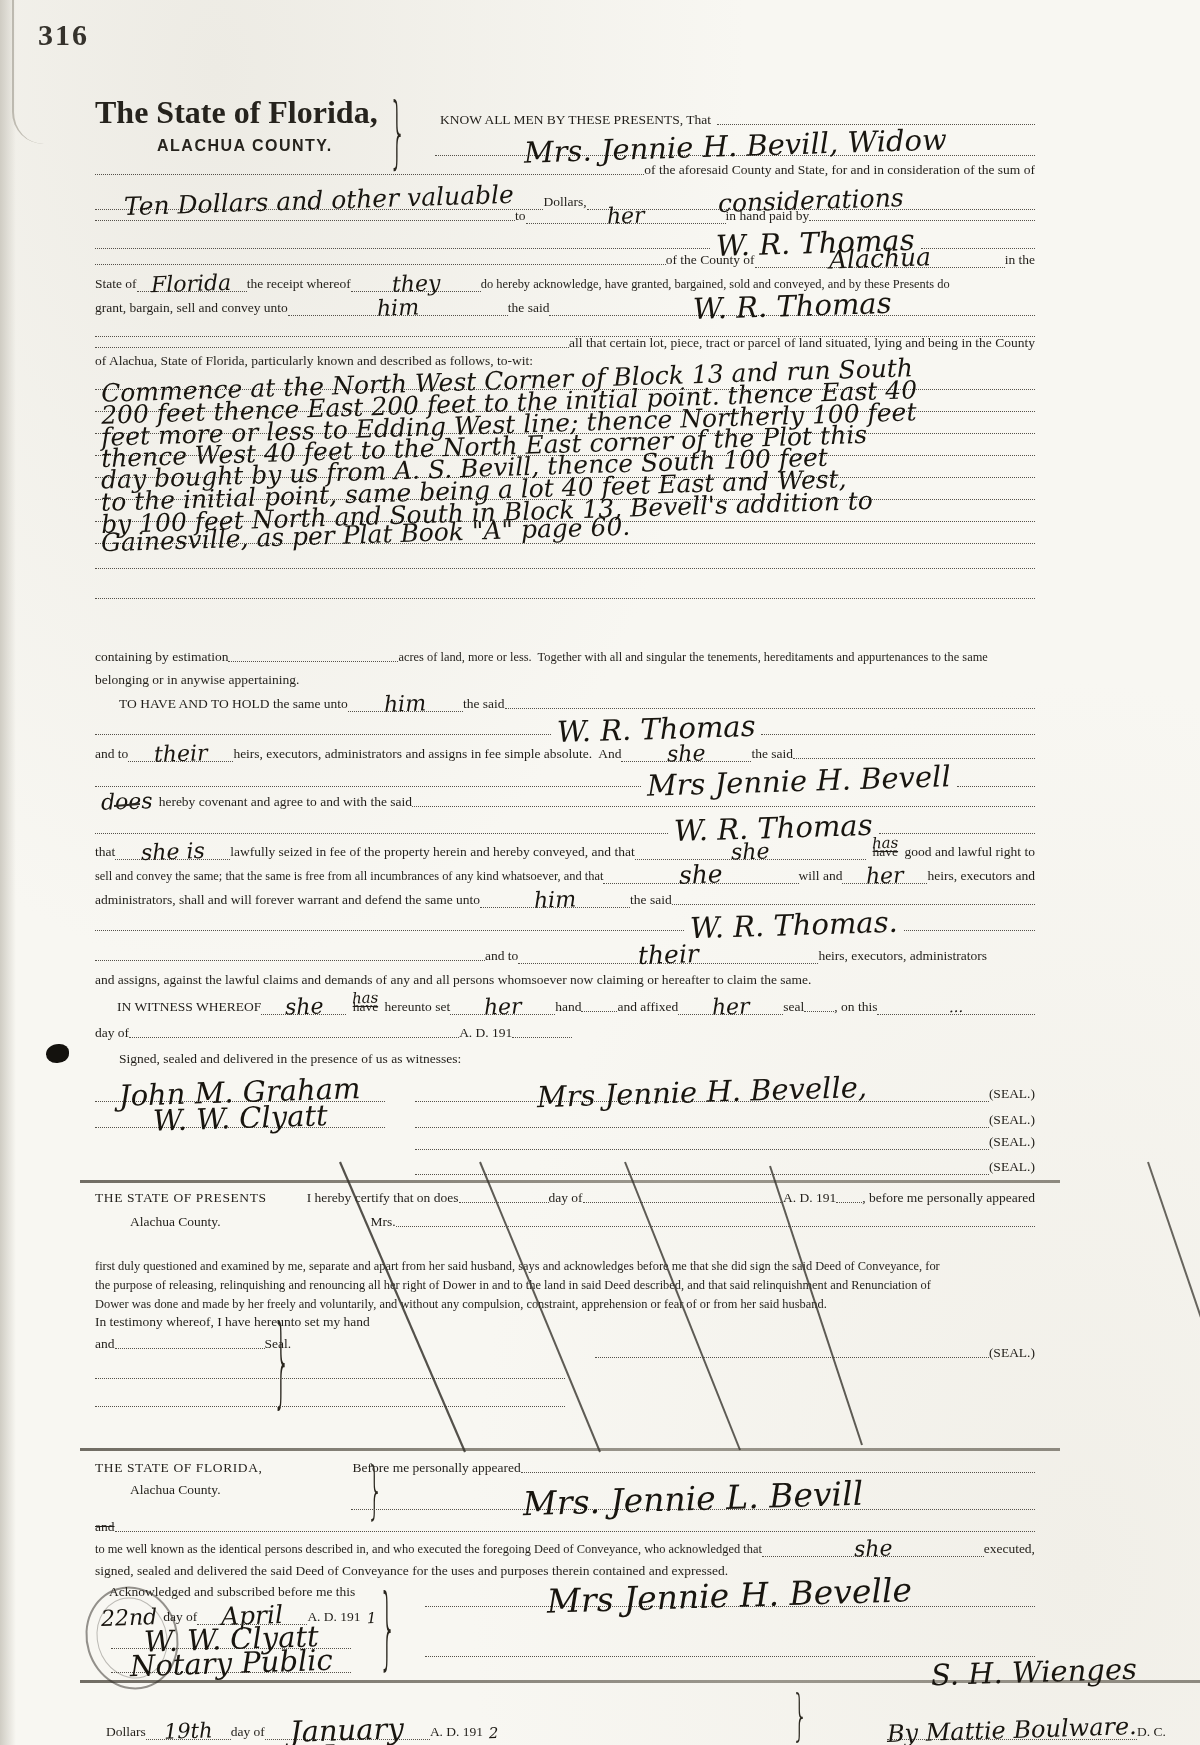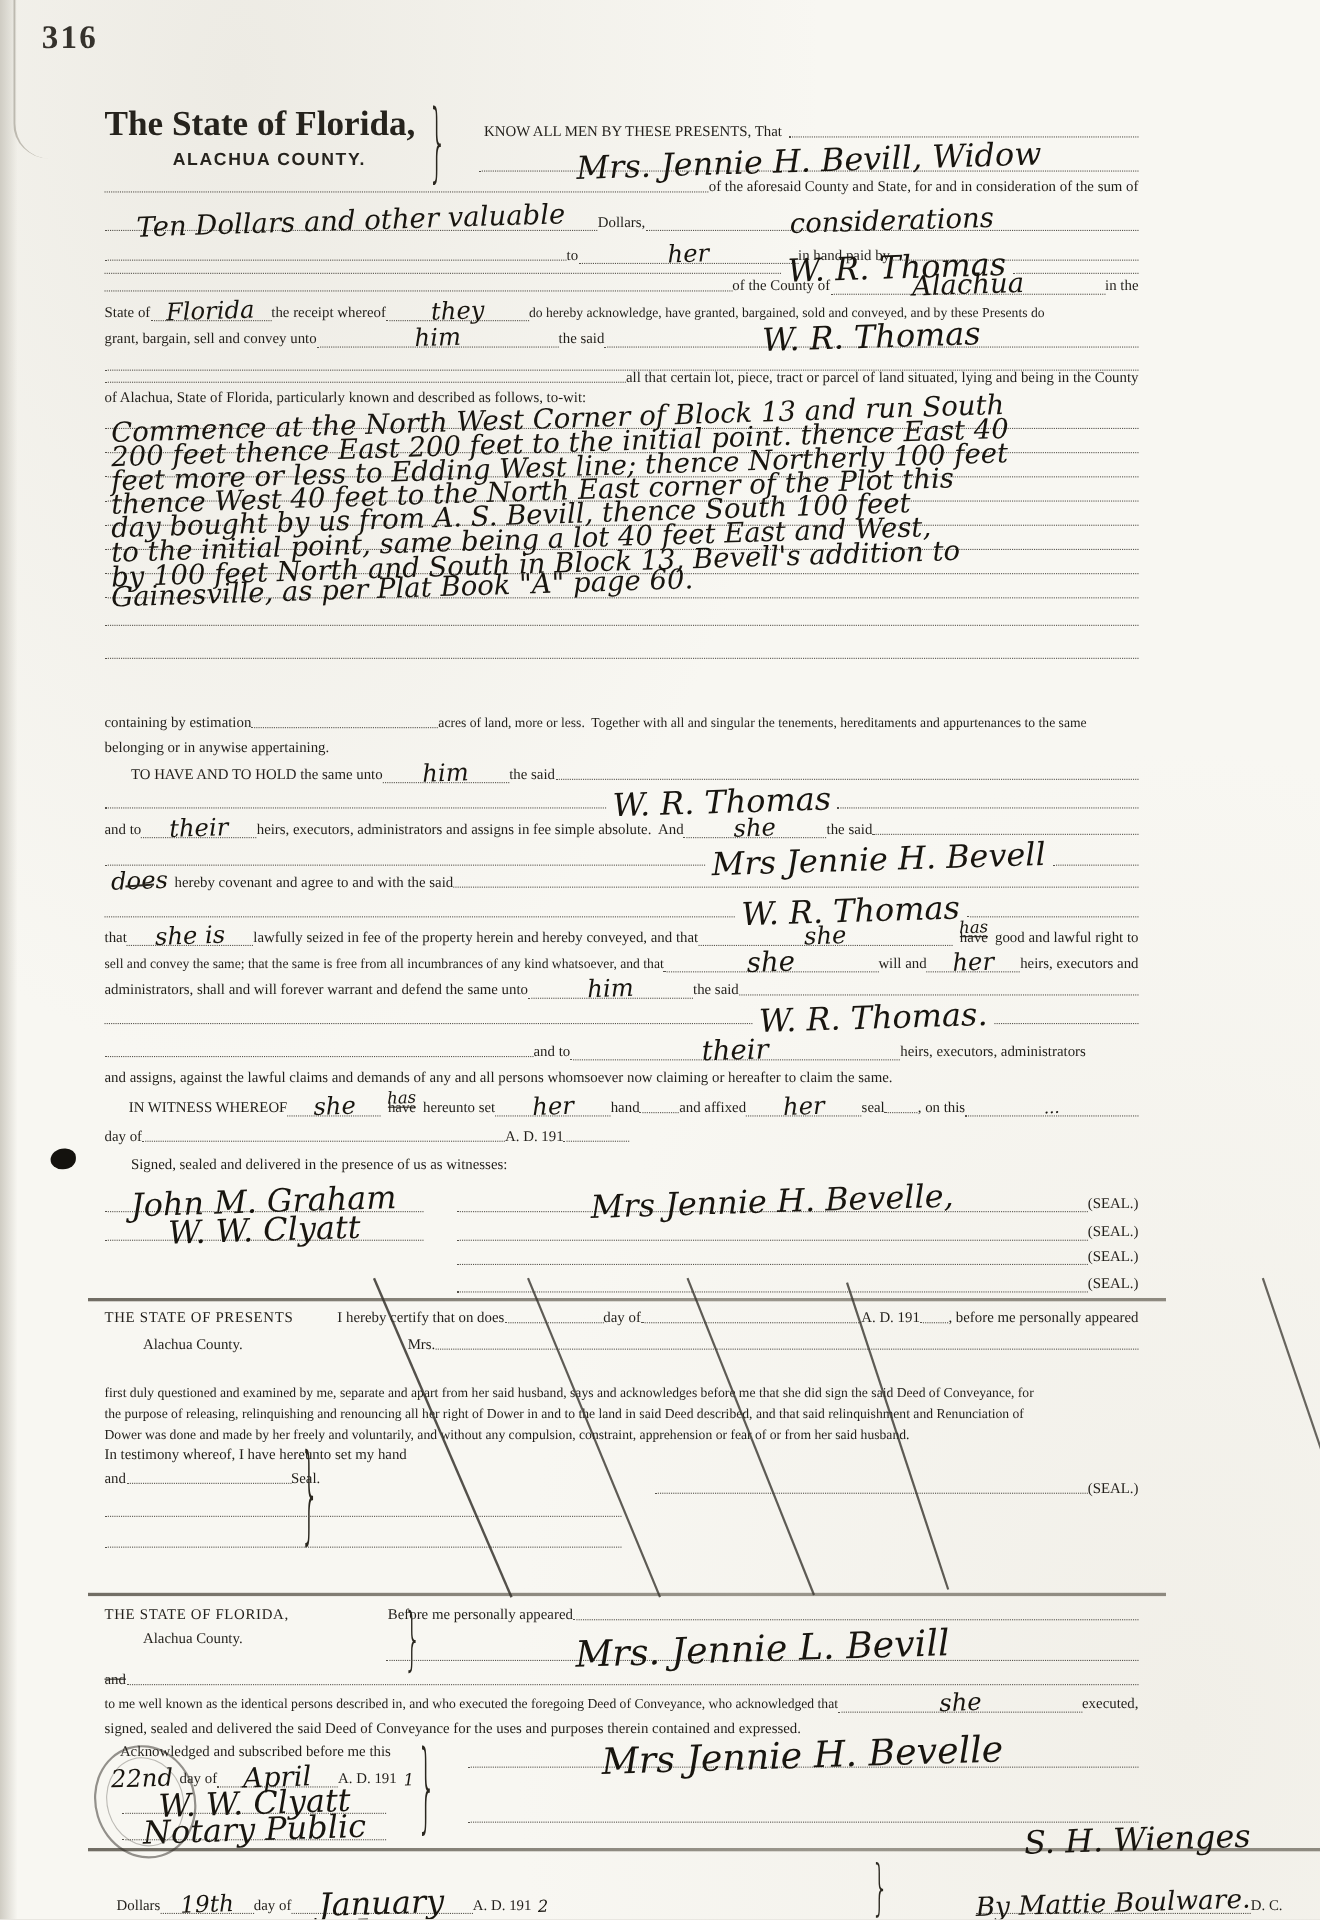--- a/index.html
+++ b/index.html
@@ -81,21 +81,21 @@
     </div>
     <div class="row" style="top:184px;height:26px">
       <span class="df dff" style="flex:5 1 0">
         <span class="hw med">Ten Dollars and other valuable</span>
       </span>
       <span class="p">Dollars,</span>
       <span class="df dff" style="flex:5 1 0">
         <span class="hw med">considerations</span>
       </span>
     </div>
-    <div class="row" style="top:220px">
+    <div class="row" style="top:204px">
       <span class="d" style="flex:0 1 420px"></span>
       <span class="p">to</span>
       <span class="df" style="flex:0 1 200px">
         <span class="hw">her</span>
       </span>
       <span class="p">in hand paid by</span>
       <span class="d"></span>
     </div>
     <div class="row" style="top:228px;height:24px">
       <span class="d" style="flex:7 1 0"></span>

